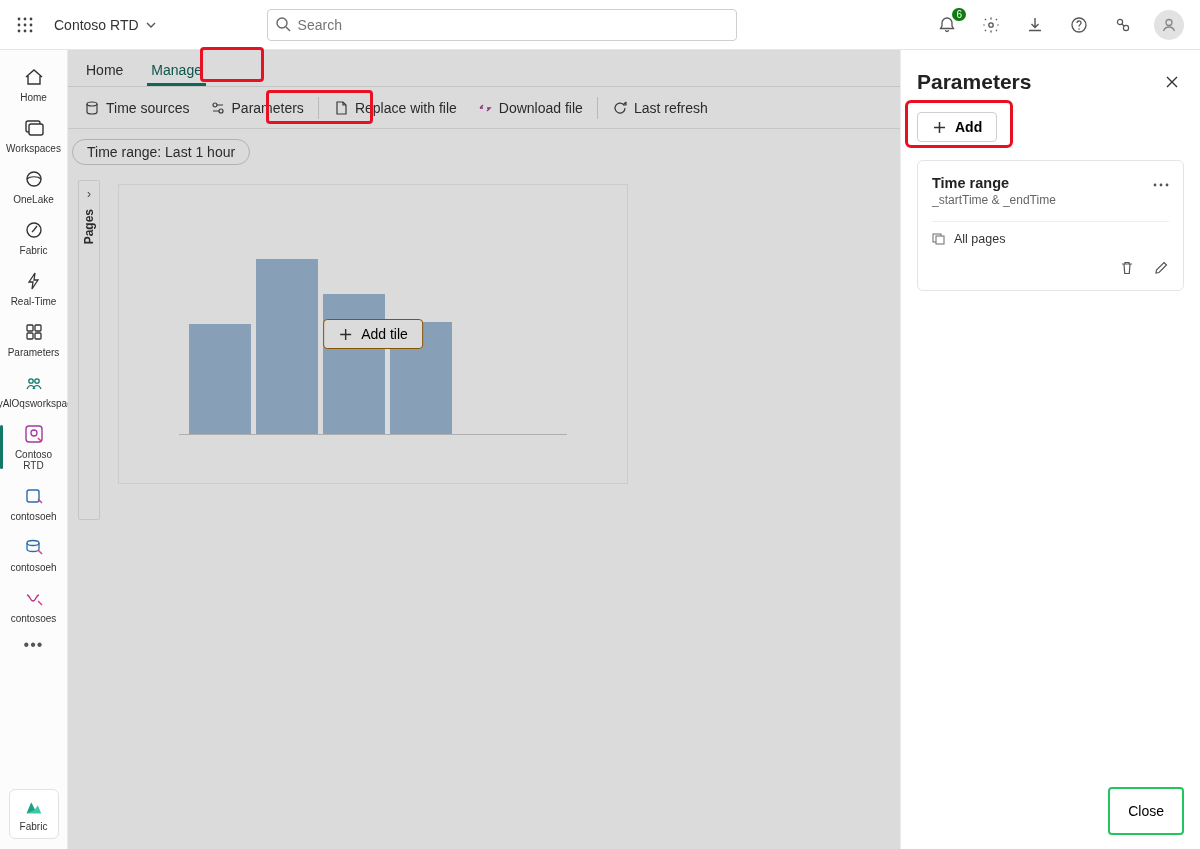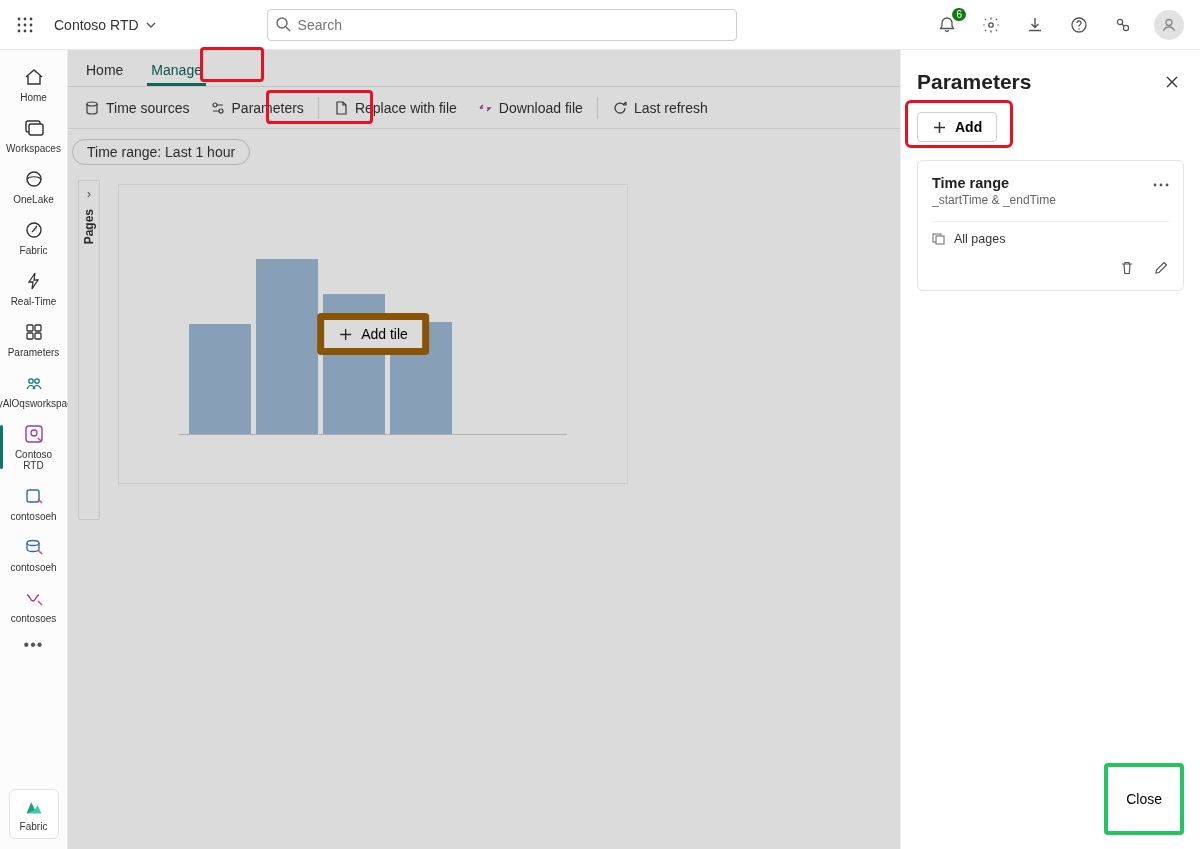--- a/index.html
+++ b/index.html
@@ -50,41 +50,41 @@
   .pages-rail .chev { color:#555; font-size:12px;}
   .pages-rail .vlabel { writing-mode: vertical-rl; transform: rotate(180deg); font-size:12px; font-weight:600; color:#333; margin-top:8px;}
 
   .tile-card { position:absolute; top:134px; left:50px; width:510px; height:300px; background:#fff; border:1px solid #ededed;}
   .tile-chart { position:absolute; left:60px; right:60px; top:20px; height:230px; border-bottom:1px solid #ccc;}
   .bar { position:absolute; bottom:0; width:62px; background:#9fbbd6;}
   .bar.b1{ left:10px; height:110px;}
   .bar.b2{ left:77px; height:175px;}
   .bar.b3{ left:144px; height:140px;}
   .bar.b4{ left:211px; height:112px;}
-  .add-tile-btn { position:absolute; left:50%; top:50%; transform:translate(-50%,-50%); background:#fff; border:7px solid #a16207; border-radius:4px; padding:6px 14px; font-size:14px; display:flex; align-items:center; gap:8px; cursor:pointer;}
+  .add-tile-btn { position:absolute; left:50%; top:50%; transform:translate(-50%,-50%); background:#fff; border:1px solid #a16207; border-radius:4px; padding:6px 14px; font-size:14px; display:flex; align-items:center; gap:8px; cursor:pointer;}
 
   
   .overlay { position:absolute; inset:0; background:rgba(0,0,0,0.14); pointer-events:none;}
 
   
   .right-panel { position:absolute; top:50px; right:0; bottom:0; width:300px; background:#fff; border-left:1px solid #ececec; padding:20px 16px 14px; display:flex; flex-direction:column; z-index:10;}
   .rp-head { display:flex; align-items:center; justify-content:space-between; }
   .rp-title { font-size:21px; font-weight:600; color:#222;}
   .rp-close { width:24px;height:24px; display:flex;align-items:center;justify-content:center; cursor:pointer; color:#333;}
   .rp-add { margin-top:18px; display:inline-flex; align-items:center; gap:8px; border:1px solid #cfcfcf; border-radius:4px; padding:6px 14px; font-size:14px; font-weight:600; cursor:pointer;}
   .rp-card { margin-top:18px; border:1px solid #e4e4e4; border-radius:6px; padding:14px 14px 10px;}
   .rp-card-title { font-size:14.5px; font-weight:600; color:#222;}
   .rp-card-sub { font-size:12px; color:#666; margin-top:2px;}
   .rp-card-more { float:right; color:#555; cursor:pointer; margin-top:-18px;}
   .rp-div { border:none; border-top:1px solid #eee; margin:14px 0 10px;}
   .rp-scope { display:flex; align-items:center; gap:8px; font-size:12.5px; color:#333;}
   .rp-actions { display:flex; justify-content:flex-end; gap:18px; margin-top:14px; color:#555;}
   .rp-actions span{ cursor:pointer;}
   .rp-spacer { flex:1;}
-  .rp-closebtn { align-self:flex-end; border:4px solid #22c55e; border-radius:4px; padding:24px 18px; font-size:14px; cursor:pointer;}
+  .rp-closebtn { align-self:flex-end; border:2px solid #22c55e; border-radius:4px; padding:14px 18px; font-size:14px; cursor:pointer;}
 
   
   .hl { position:absolute; border:3px solid #e81123; border-radius:4px; pointer-events:none; z-index:20;}
   .hl-manage { top:47px; left:200px; width:64px; height:35px;}
   .hl-params { top:90px; left:266px; width:107px; height:34px;}
 
   .hl-add-box { position:absolute; border:3px solid #e81123; border-radius:6px; pointer-events:none; z-index:20;}
 </style>
 </head>
 <body>

